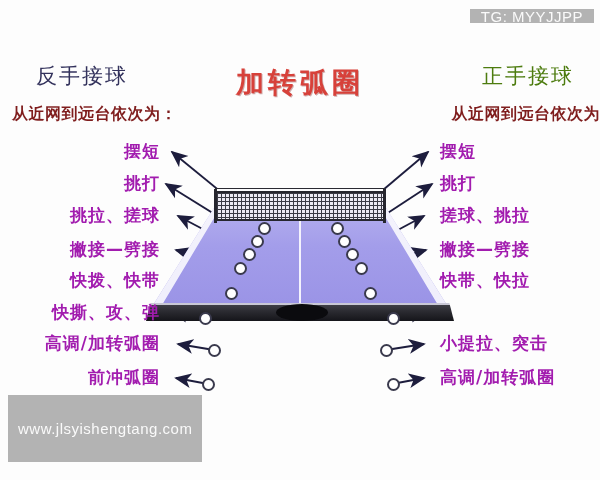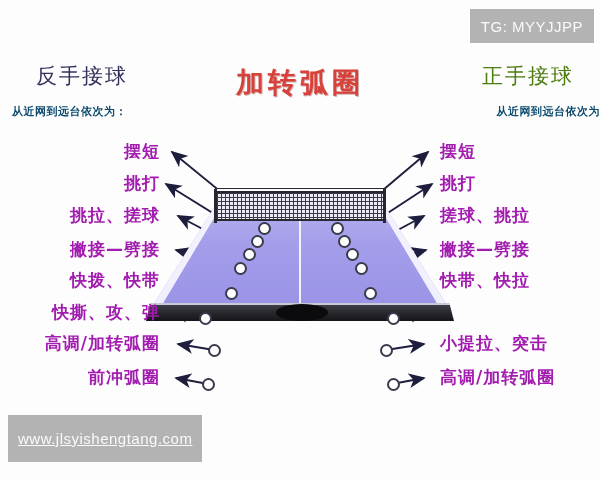--- a/index.html
+++ b/index.html
@@ -10,33 +10,33 @@
     position:relative;
   }
   #stage{position:absolute;left:0;top:0;width:600px;height:480px;background:#fdfdfd;}
 
   
   .wm{
     position:absolute;background:#b3b3b3;color:#fafafa;
     font-family:"Liberation Sans",sans-serif;
     letter-spacing:.5px;display:flex;align-items:center;justify-content:center;
   }
-  #wm-top{right:6px;top:9px;height:34px;padding:0 11px;font-size:15px;}
-  #wm-bottom{left:8px;bottom:18px;height:35px;padding:6px 10px;font-size:15px;text-decoration:underline;}
+  #wm-top{right:6px;top:9px;height:14px;padding:0 11px;font-size:15px;}
+  #wm-bottom{left:8px;bottom:18px;height:35px;padding:16px 10px;font-size:15px;}
 
   
   .head{
     position:absolute;font-weight:normal;color:#3b3a63;
     font-family:"DejaVu Sans","Liberation Sans",sans-serif;
     white-space:nowrap;
   }
   #head-left{left:36px;top:62px;font-size:21px;letter-spacing:2px;color:#33325c;}
   #head-right{right:26px;top:62px;font-size:21px;letter-spacing:2px;color:#4d7c0f;}
   .subhead{
-    position:absolute;font-weight:bold;font-size:11px;color:#0c4a6e;
+    position:absolute;font-weight:bold;font-size:16px;color:#7f1d1d;
     font-family:"DejaVu Sans","Liberation Sans",sans-serif;white-space:nowrap;
     letter-spacing:.5px;
   }
   #sub-left{left:12px;top:104px;}
   #sub-right{right:0px;top:104px;}
 
   #title{
     position:absolute;left:0;right:0;top:64px;text-align:center;
     font-size:28px;font-weight:bold;letter-spacing:4px;
     color:#d7413a;

